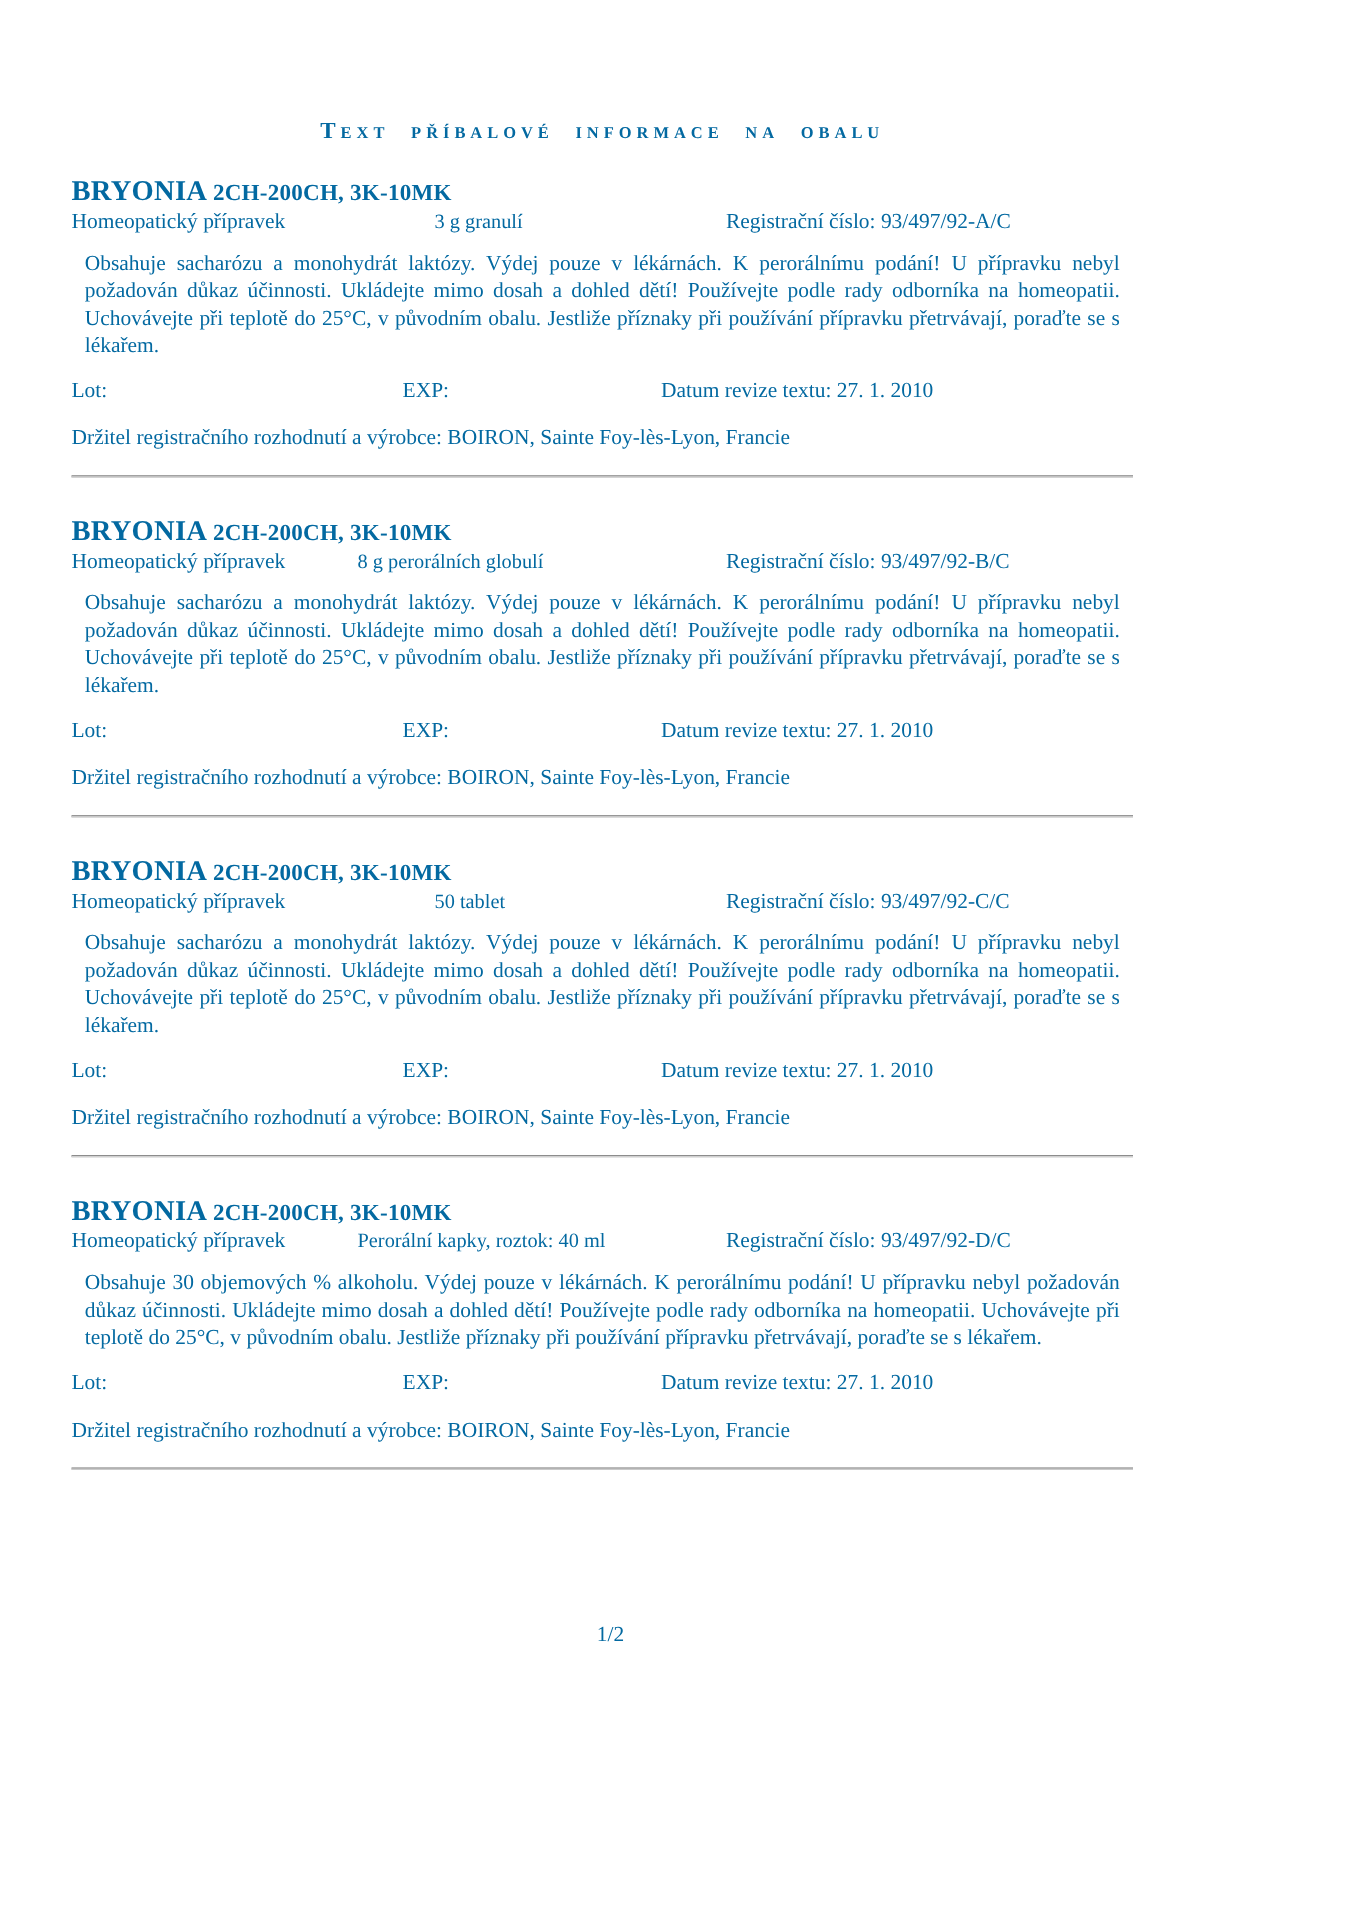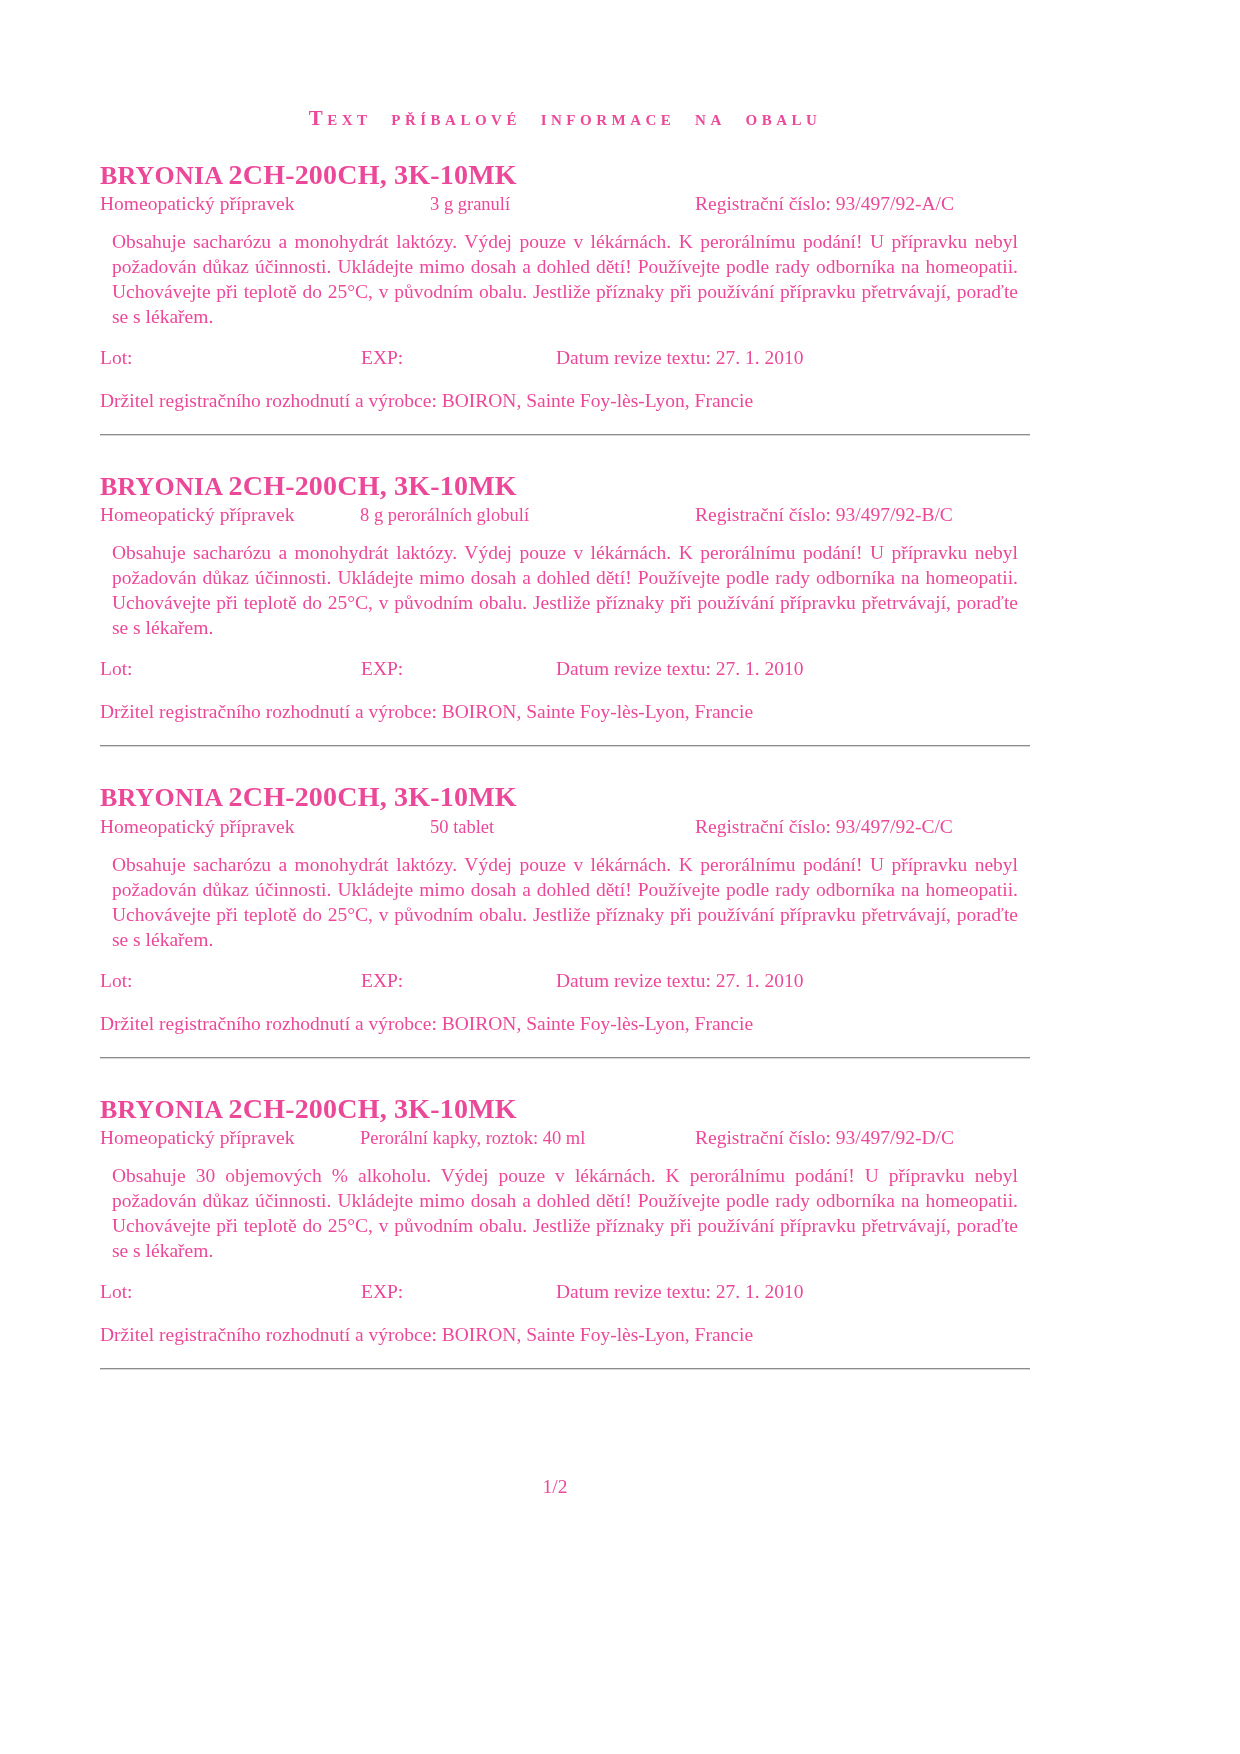--- a/index.html
+++ b/index.html
@@ -5,62 +5,63 @@
   * { box-sizing: border-box; }
   html, body {
     margin: 0; padding: 0;
     background: #ffffff;
   }
   .page {
     position: relative;
     width: 1240px;
     height: 1754px;
     background: #ffffff;
-    color: #ec4899;
+    color: #0369a1;
     font-family: "Liberation Serif", "DejaVu Serif", serif;
     font-size: 19.5px;
-    padding: 106px 210px 0 100px;
+    padding: 106px 210px 0 65px;
     overflow: hidden;
   }
   .doc-title {
     margin: 0 0 14px 0;
     text-align: center;
     font-size: 21px;
     font-weight: bold;
     font-variant: small-caps;
     letter-spacing: 4.5px;
     word-spacing: 10px;
   }
   .section { padding-top: 34px; }
   .section.first { padding-top: 14px; }
   .heading {
     margin: 0;
     font-size: 26px;
     font-weight: bold;
     line-height: 1.15;
     letter-spacing: 0.2px;
   }
-  .heading .potency { font-size: 28px; }
+  .heading .potency { font-size: 21px; }
   .regline {
     display: grid;
     grid-template-columns: 330px 265px 1fr;
     line-height: 26px;
   }
   .regline.alt { grid-template-columns: 260px 335px 1fr; }
   .regline .form { font-size: 18.5px; }
   .body-text {
     margin: 12px;
     text-align: justify;
     line-height: 25px;
   }
   .lotline {
     display: grid;
     grid-template-columns: 261px 195px 1fr;
     margin-top: 16px;
     line-height: 25px;
+    gap: 40px;
   }
   .holder {
     margin: 18px 0 0 0;
     line-height: 25px;
   }
   .divider {
     border: none;
     height: 2px;
     background: #8c8c8c;
     border-bottom: 1px solid #d7d7d7;

